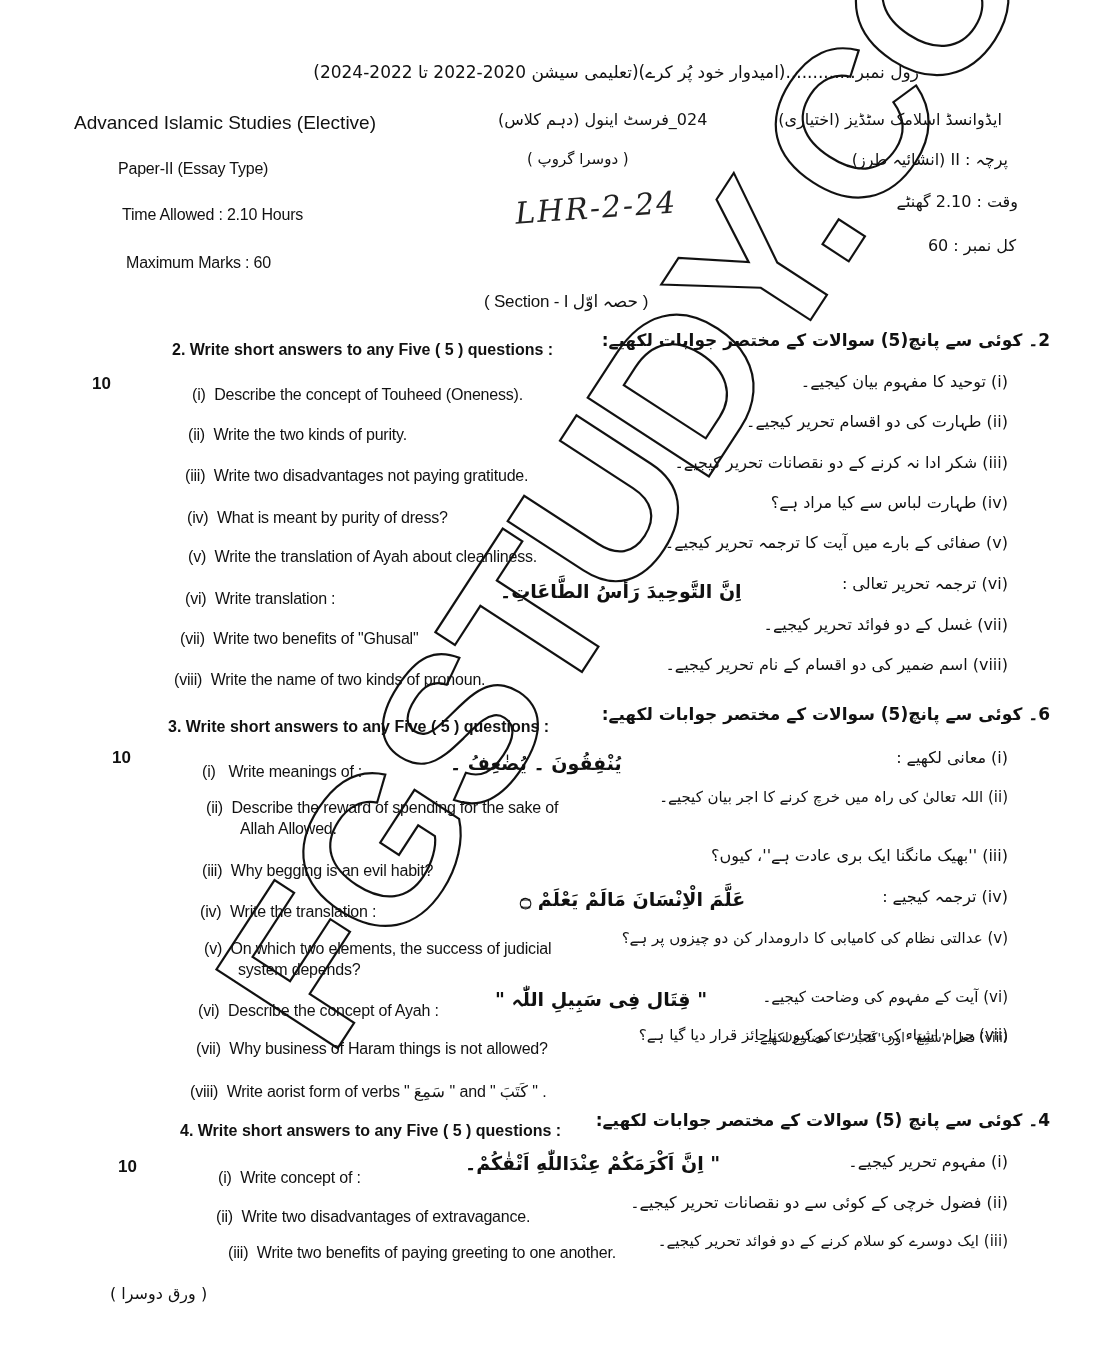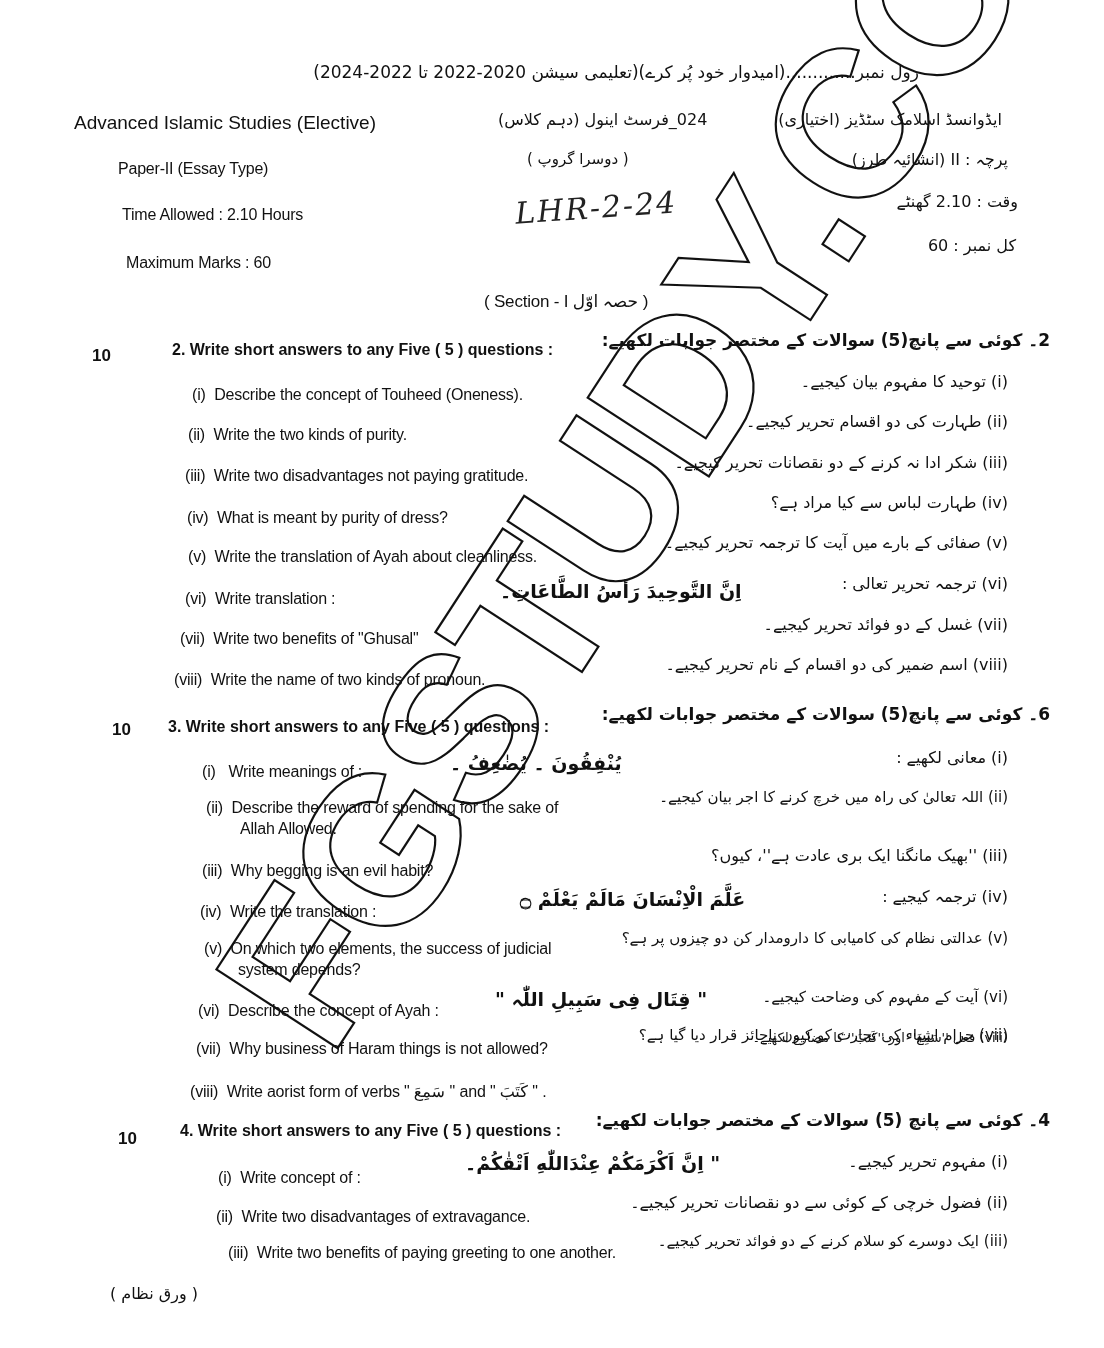--- a/index.html
+++ b/index.html
@@ -5,21 +5,21 @@
   html, body { margin: 0; padding: 0; background: #ffffff; }
   body { width: 1104px; height: 1348px; position: relative; overflow: hidden;
          font-family: "Liberation Sans", "DejaVu Sans", sans-serif; color: #111; }
   .abs { position: absolute; white-space: nowrap; }
   .en { font-family: "Liberation Sans", sans-serif; font-size: 16px; letter-spacing: -0.2px; }
   .enb { font-family: "Liberation Sans", sans-serif; font-size: 16px; font-weight: bold; }
   .ur { font-family: "DejaVu Sans", sans-serif; direction: rtl; font-size: 16px; }
   .ar { font-family: "DejaVu Sans", sans-serif; direction: rtl; font-size: 19px; font-weight: bold; }
   .title { font-size: 19px; }
   .hand { font-family: "DejaVu Serif", serif; font-style: italic; font-size: 30px; letter-spacing: 2px; color: #222; }
-  .marks { font-family: "Liberation Sans", sans-serif; font-weight: bold; font-size: 17px; }
+  .marks { font-family: "Liberation Sans", sans-serif; font-weight: bold; font-size: 17px; margin-top: 28px; }
   .watermark { position: absolute; left: 0; top: 0; pointer-events: none; }
 </style>
 </head>
 <body>
 
 <div class="abs ur" style="right:185px; top:62px; font-size:17px;">
   <span>رول نمبر.............(امیدوار خود پُر کرے)(تعلیمی سیشن 2020-2022 تا 2022-2024)</span>
 </div>
 
 <div class="abs title" style="left:74px; top:112px;">Advanced Islamic Studies (Elective)</div>
@@ -124,17 +124,17 @@
   <div class="abs ar" style="left:465px; top:1152px;">" اِنَّ اَكْرَمَكُمْ عِنْدَاللّٰهِ اَتْقٰكُمْ۔</div>
   <div class="abs ur" style="right:96px; top:1152px;"><span>(i)</span> <span>مفہوم تحریر کیجیے۔</span></div>
 
   <div class="abs en" style="left:216px; top:1208px;"><span>(ii)</span>&nbsp; <span>Write two disadvantages of extravagance.</span></div>
   <div class="abs ur" style="right:96px; top:1193px;"><span>(ii)</span> <span>فضول خرچی کے کوئی سے دو نقصانات تحریر کیجیے۔</span></div>
 
   <div class="abs en" style="left:212px; top:1244px;margin-left:16px;"><span>(iii)</span>&nbsp; <span>Write two benefits of paying greeting to one another.</span></div>
   <div class="abs ur" style="right:96px; top:1232px; font-size:15px;"><span>(iii)</span> <span>ایک دوسرے کو سلام کرنے کے دو فوائد تحریر کیجیے۔</span></div>
 </div>
 
-<div class="abs ur" style="left:110px; top:1284px; font-size:16px;">( ورق نظام )</div>
+<div class="abs ur" style="left:110px; top:1284px; font-size:16px;">( ورق دوسرا )</div>
 
 <svg class="watermark" width="1104" height="1348">
   <text x="0" y="0" transform="translate(330,1060) rotate(-57)" font-family="Liberation Sans, sans-serif" font-weight="bold" font-size="210" fill="none" stroke="#111" stroke-width="2.2" letter-spacing="-6">FGSTUDY.COM</text>
 </svg>
 
 </body></html>

